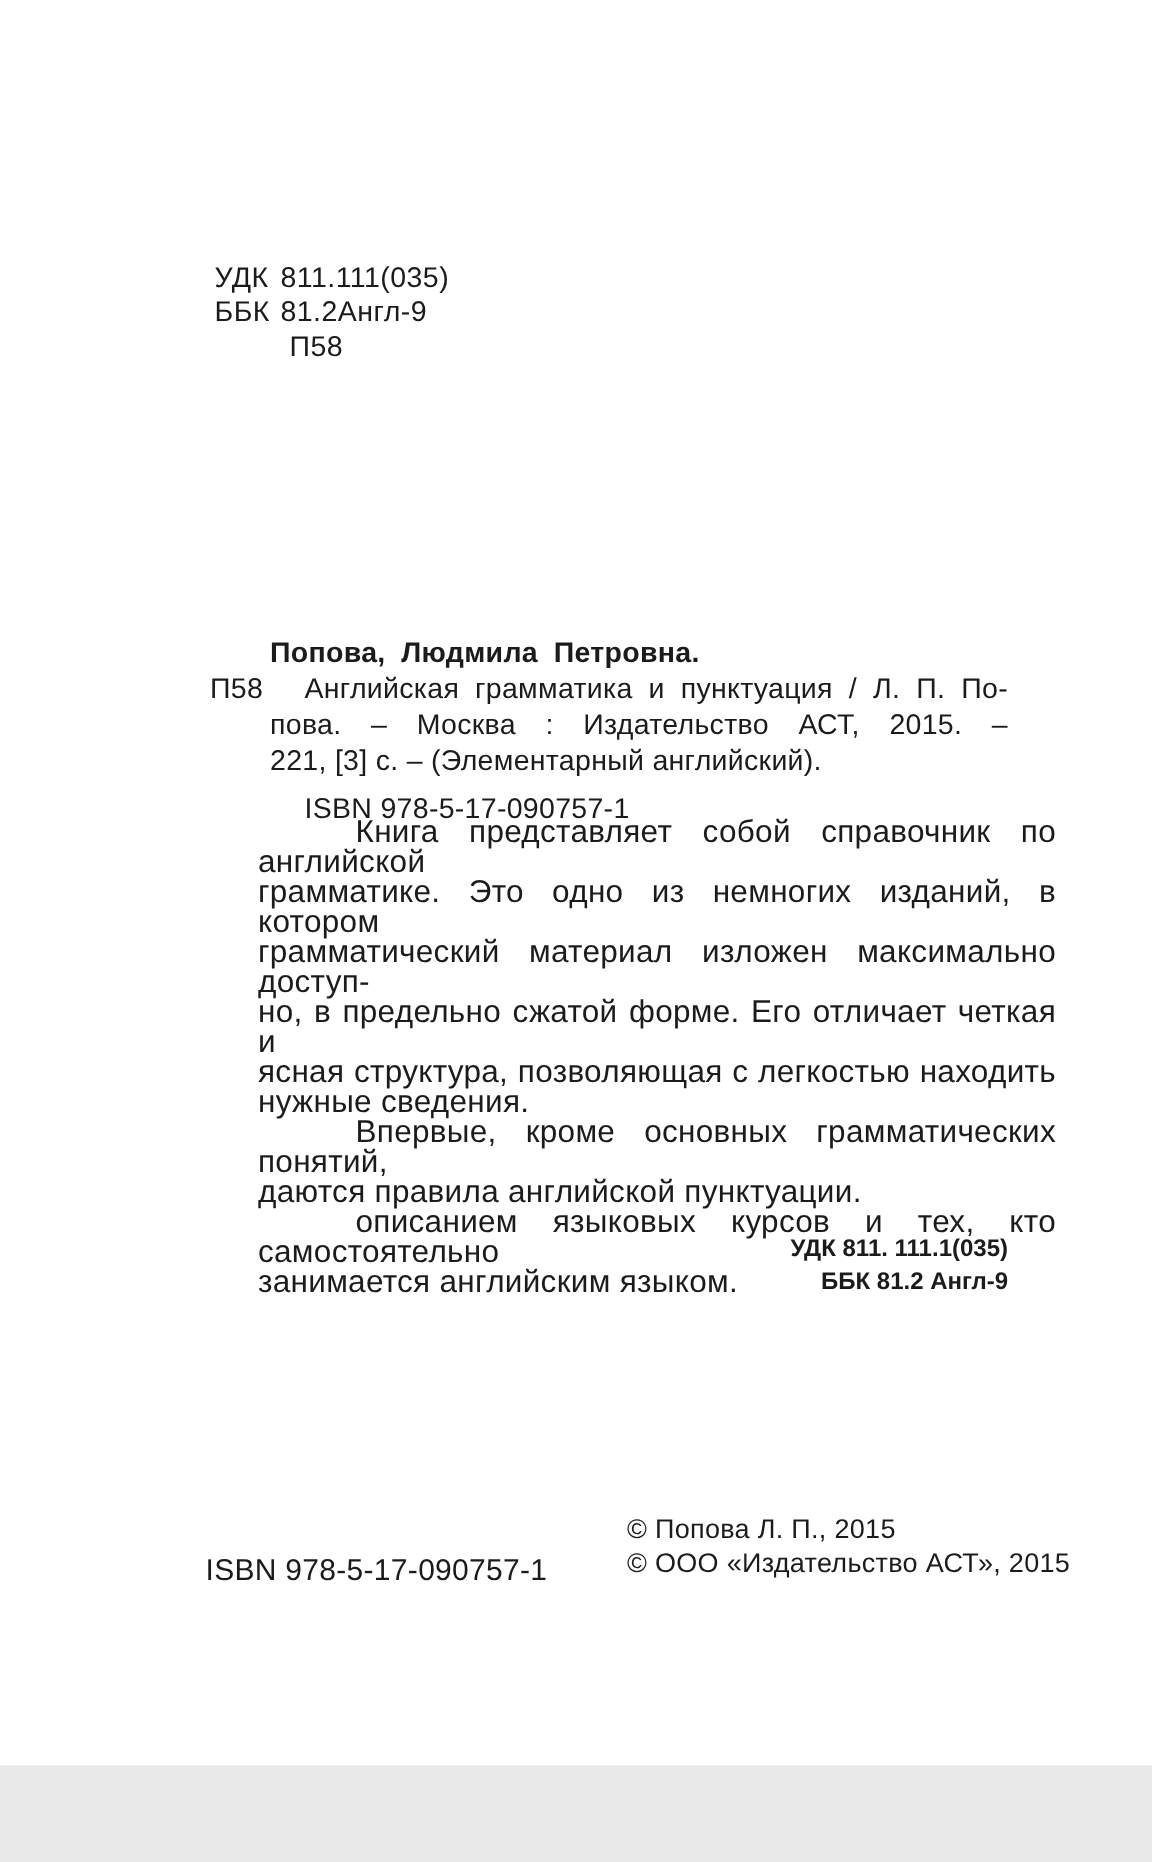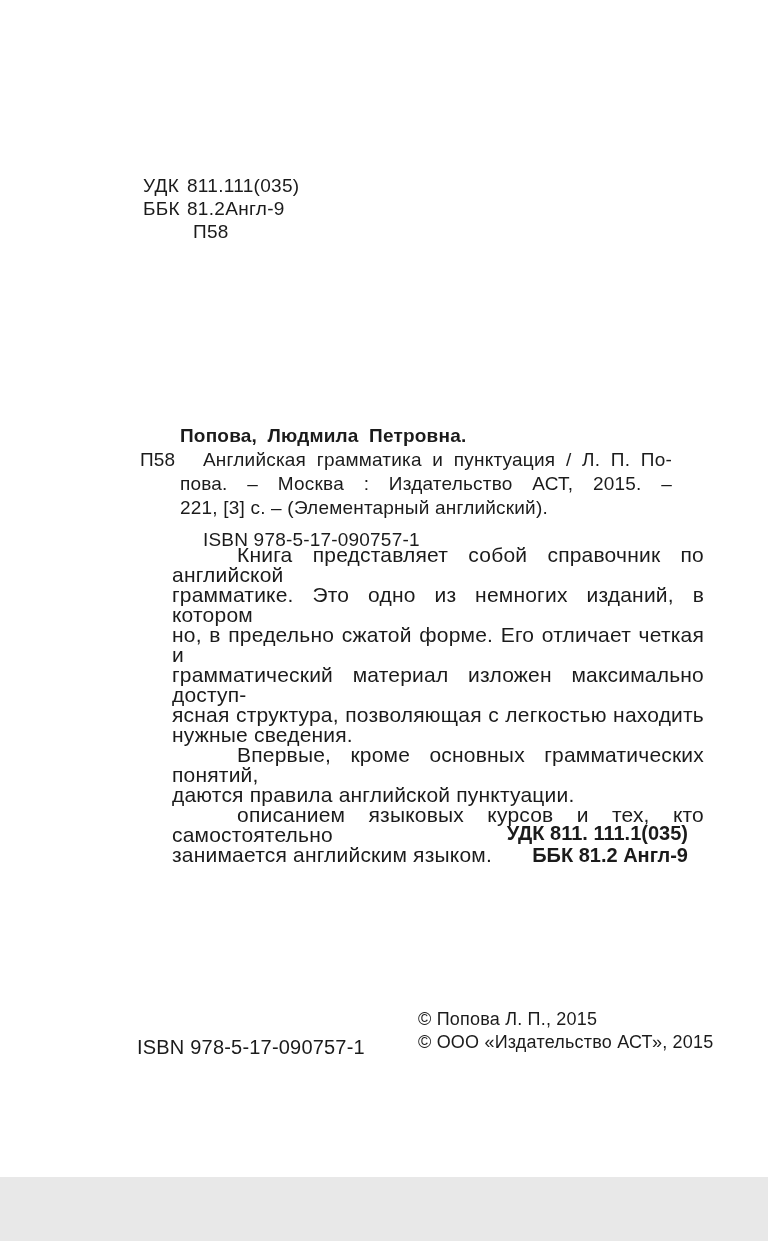--- a/index.html
+++ b/index.html
@@ -62,25 +62,25 @@
     letter-spacing: 0.2px;
     margin-left: 32px;
   }
   .para > div { text-align: justify; text-align-last: justify; }
   .para > div:first-child { text-indent: 65px; }
   .para > div:last-child { text-align-last: left; }
 
   
   .codes-right {
     position: absolute;
-    left: 156px;
+    left: 140px;
     top: 822px;
     width: 532px;
     text-align: right;
-    font-size: 20px;
+    font-size: 16px;
     font-weight: bold;
     line-height: 22px;
   }
 
   
   .footer-isbn {
     position: absolute;
     left: 137px;
     top: 1036px;
     font-size: 20px;
@@ -120,22 +120,22 @@
         <div>пова. – Москва : Издательство АСТ, 2015. –</div>
         <div>221, [3] с. – (Элементарный английский).</div>
       </div>
     <div class="entry-isbn">ISBN 978-5-17-090757-1</div>
   </div>
 
   <div class="annotation">
     <div class="para">
         <div>Книга представляет собой справочник по английской</div>
         <div>грамматике. Это одно из немногих изданий, в котором</div>
+        <div>грамматический материал изложен максимально доступ-</div>
         <div>но, в предельно сжатой форме. Его отличает четкая и</div>
-        <div>грамматический материал изложен максимально доступ-</div>
         <div>ясная структура, позволяющая с легкостью находить</div>
         <div>нужные сведения.</div>
       </div>
     <div class="para">
         <div>Впервые, кроме основных грамматических понятий,</div>
         <div>даются правила английской пунктуации.</div>
       </div>
     <div class="para">
         <div>описанием языковых курсов и тех, кто самостоятельно</div>
         <div>занимается английским языком.</div>

